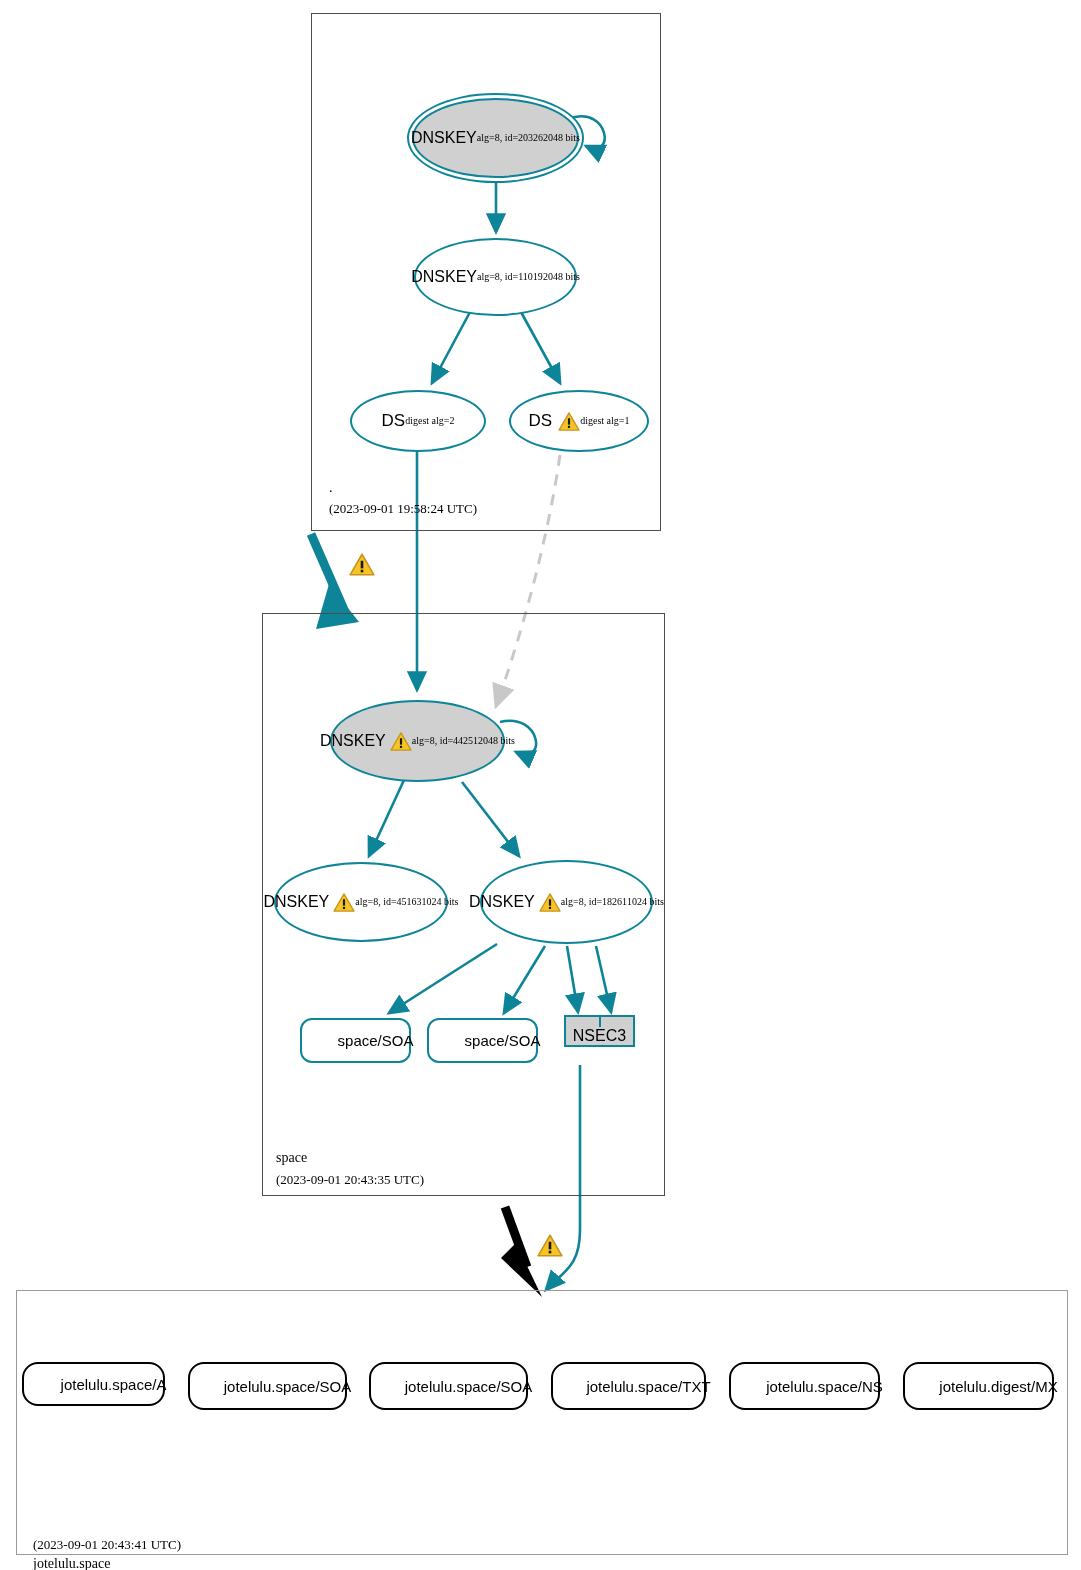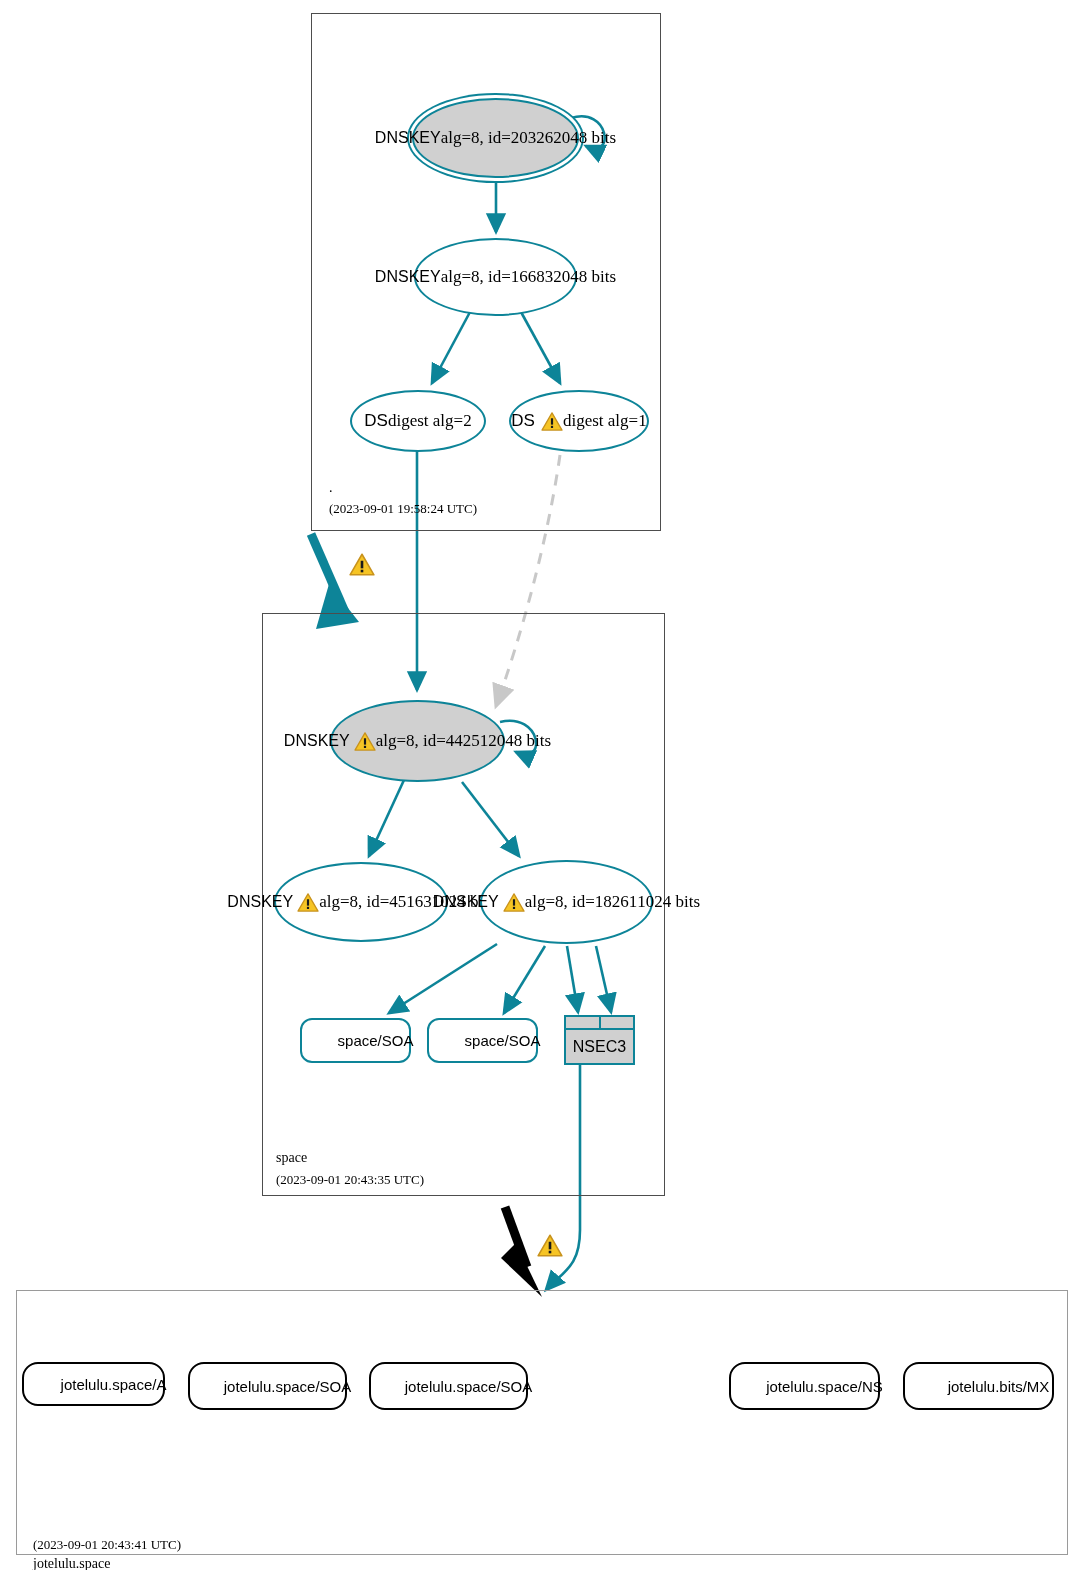--- a/index.html
+++ b/index.html
@@ -69,21 +69,21 @@
     font-family: "Liberation Sans", sans-serif;
     font-size: 16px;
     color: #000000;
     display: flex;
     align-items: center;
     gap: 4px;
     white-space: nowrap;
   }
   .nk-sub {
     font-family: "Liberation Serif", serif;
-    font-size: 17px;
+    font-size: 10px;
     color: #000000;
     white-space: nowrap;
   }
   .ds-title {
     font-family: "Liberation Sans", sans-serif;
     font-size: 17px;
     color: #000000;
     display: flex;
     align-items: center;
     gap: 6px;
@@ -222,21 +222,21 @@
       <span>DNSKEY</span>
     </span>
     <span class="nk-sub">alg=8, id=20326</span>
     <span class="nk-sub">2048 bits</span>
   </div>
 
   <div class="node-ellipse" style="left:414px; top:238px; width:163px; height:78px;">
     <span class="nk-title">
       <span>DNSKEY</span>
     </span>
-    <span class="nk-sub">alg=8, id=16683</span>
+    <span class="nk-sub">alg=8, id=11019</span>
     <span class="nk-sub">2048 bits</span>
   </div>
 
   <div class="node-ellipse" style="left:350px; top:390px; width:136px; height:62px;">
     <span class="ds-title">
       <span>DS</span>
     </span>
     <span class="nk-sub">digest alg=2</span>
   </div>
 
@@ -294,33 +294,34 @@
       </svg>
     </span>
     <span class="nk-sub">alg=8, id=18261</span>
     <span class="nk-sub">1024 bits</span>
   </div>
 
   <div class="node-rrset" style="left:300px; top:1018px; width:111px; height:45px;">space/SOA</div>
 
   <div class="node-rrset" style="left:427px; top:1018px; width:111px; height:45px;">space/SOA</div>
 
-  <div class="node-nsec3" style="left:564px; top:1015px; width:71px; height:50px;">
+  <div class="node-nsec3" style="left:564px; top:1015px; width:71px; height:32px;align-items:center;">
     <div class="nsec3-top">
       <div class="nsec3-cell"></div>
       <div class="nsec3-cell"></div>
     </div>
     <div class="nsec3-label">NSEC3</div>
   </div>
 
   <svg class="warn-float" style="left:537px; top:1233px;" viewBox="0 0 24 22">
     <path d="M12 2 L23 21 L1 21 Z" fill="#f6c424" stroke="#c8921c" stroke-width="1.4" stroke-linejoin="round"></path>
     <rect x="10.8" y="8" width="2.4" height="7" fill="#1a1a1a"></rect>
     <rect x="10.8" y="16.3" width="2.4" height="2.4" fill="#1a1a1a"></rect>
   </svg>
 
   <div class="node-rrset black" style="left:22px; top:1362px; width:143px; height:44px;">jotelulu.space/A</div>
   <div class="node-rrset black" style="left:188px; top:1362px; width:159px; height:48px;">jotelulu.space/SOA</div>
   <div class="node-rrset black" style="left:369px; top:1362px; width:159px; height:48px;">jotelulu.space/SOA</div>
+  <div class="node-rrset black" style="left:551px; top:1362px; width:155px; height:48px;">jotelulu.space/TXT</div>
   <div class="node-rrset black" style="left:729px; top:1362px; width:151px; height:48px;">jotelulu.space/NS</div>
-  <div class="node-rrset black" style="left:903px; top:1362px; width:151px; height:48px;">jotelulu.bits/MX</div>
+  <div class="node-rrset black" style="left:903px; top:1362px; width:151px; height:48px;">jotelulu.digest/MX</div>
 
 </div>
 
 </body></html>

